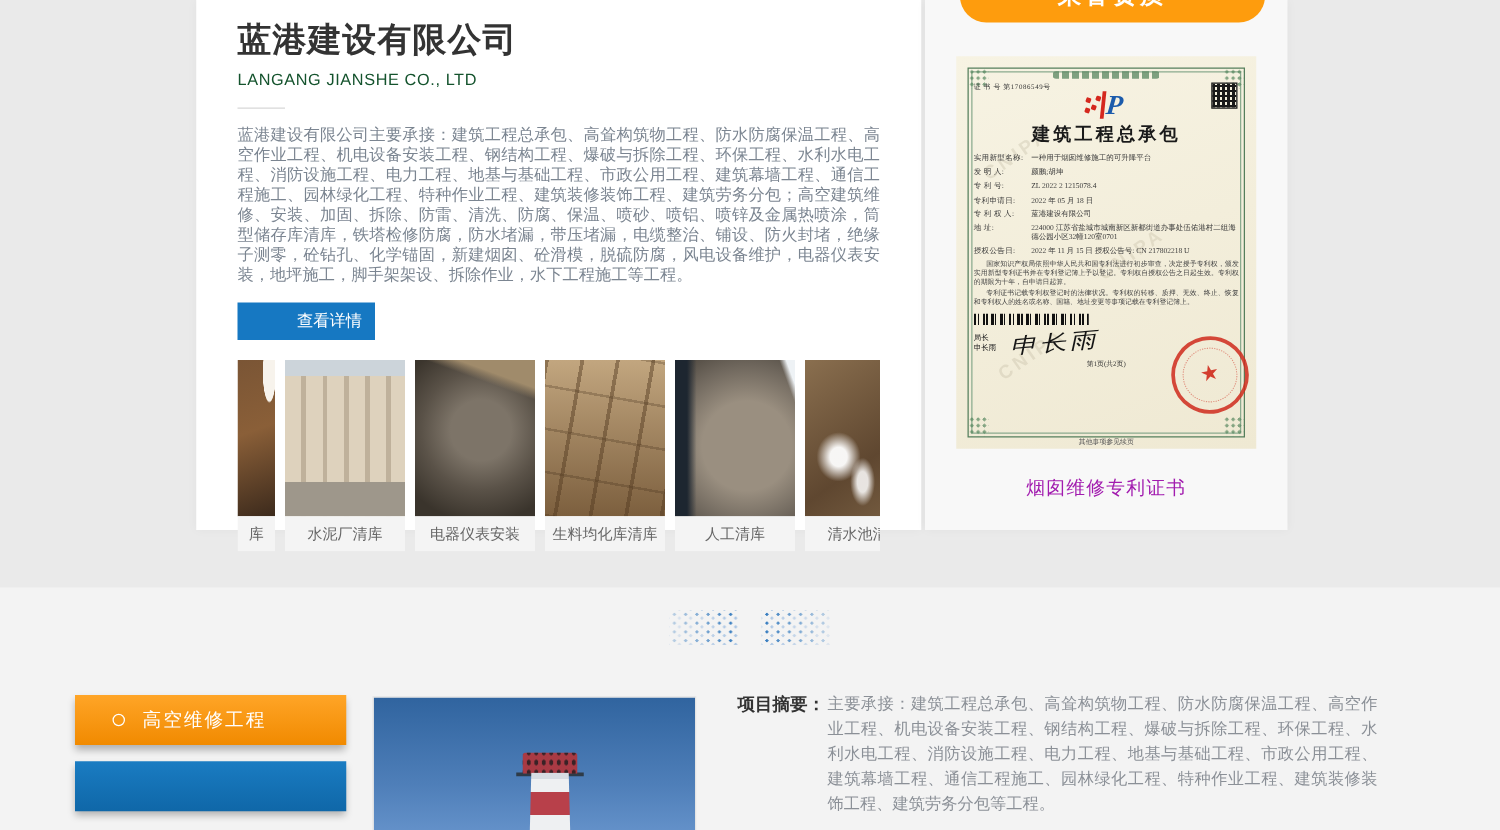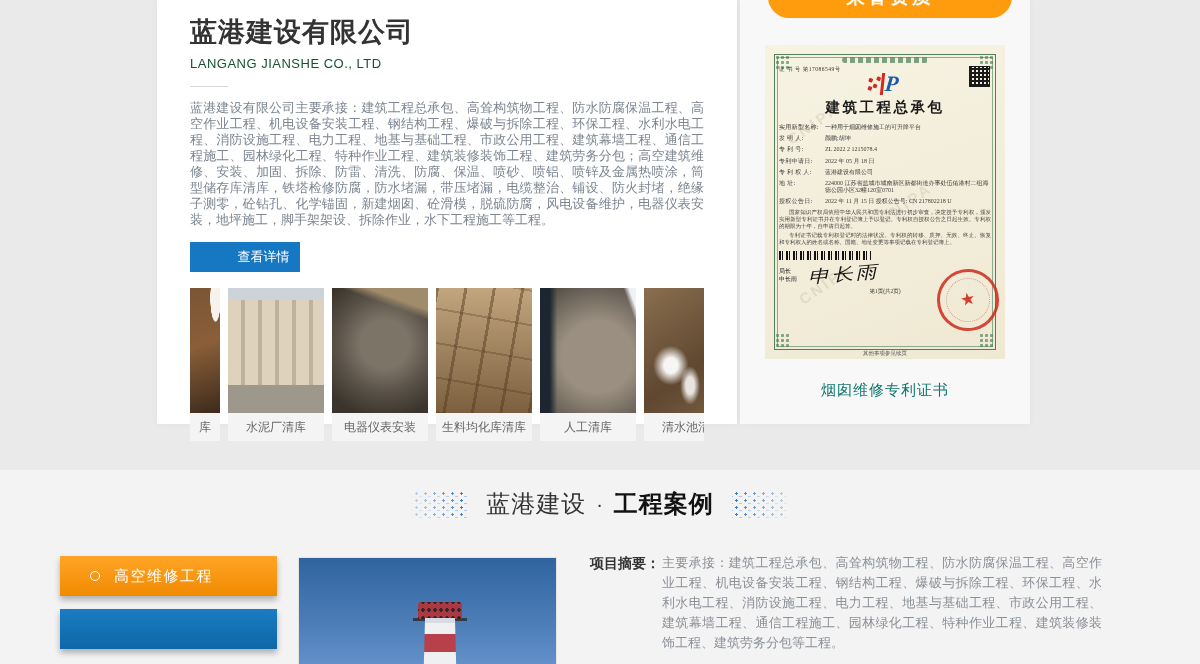--- a/index.html
+++ b/index.html
@@ -56,21 +56,21 @@
   .cert-signature { font-family:"DejaVu Serif",serif; font-style:italic; font-size:17px; color:#151515; transform:rotate(-5deg) scaleX(1.25); margin-left:18px; letter-spacing:2px; }
   .cert-seal { position:absolute; right:6px; bottom:28px; width:62px; height:62px; border:3px solid rgba(207,42,28,.85); border-radius:50%; transform:rotate(-12deg); }
   .cert-seal .star { position:absolute; left:50%; top:50%; transform:translate(-50%,-54%); font-size:17px; color:rgba(207,42,28,.9); }
   .cert-seal::after { content:""; position:absolute; inset:6px; border-radius:50%; border:1px dotted rgba(207,42,28,.45); }
   .cert-page { text-align:center; font-size:5.5px; color:#333; margin-top:2px; }
   .cert-foot { position:absolute; bottom:2px; left:0; right:0; text-align:center; font-size:5.5px; color:#555; font-family:"Liberation Serif",serif; }
   .cert-wm { position:absolute; font-size:15px; letter-spacing:3px; color:rgba(150,140,110,.18); transform:rotate(-35deg); font-weight:bold; }
   .wm1 { left:18px; top:70px; } .wm2 { left:110px; top:150px; } .wm3 { left:30px; top:230px; }
   .corner { position:absolute; width:16px; height:16px; background-image:radial-gradient(#4a7f55 1.4px,rgba(0,0,0,0) 1.5px); background-size:5px 5px; opacity:.65; }
   .c-tl{left:10px;top:10px;} .c-tr{right:10px;top:10px;} .c-bl{left:10px;bottom:10px;} .c-br{right:10px;bottom:10px;}
-  .honor-caption { position:absolute; left:0; width:100%; top:381px; text-align:center; font-size:15px; color:#0f766e; letter-spacing:1px; }
+  .honor-caption { position:absolute; left:0; width:100%; top:381px; text-align:center; font-size:15px; color:#a21caf; letter-spacing:1px; }
 
   
   .section-cases { position:absolute; left:0; top:470px; width:1200px; height:194px; background:#f3f3f3; }
   .cases-header { position:absolute; left:0; top:18px; width:100%; display:flex; align-items:center; justify-content:center; gap:18px; }
   .dots { width:56px; height:28px; background-image:radial-gradient(#2e77bd 1.3px,rgba(0,0,0,0) 1.5px),radial-gradient(#a9c4e3 1.1px,rgba(0,0,0,0) 1.3px); background-size:9px 7px,9px 7px; background-position:0 0,4px 3px; }
   .dots-left { -webkit-mask-image:linear-gradient(90deg,rgba(0,0,0,.25),#000); mask-image:linear-gradient(90deg,rgba(0,0,0,.25),#000); }
   .dots-right { -webkit-mask-image:linear-gradient(270deg,rgba(0,0,0,.25),#000); mask-image:linear-gradient(270deg,rgba(0,0,0,.25),#000); }
   .cases-title { font-size:24px; color:#333; letter-spacing:1px; display:flex; align-items:center; gap:10px; }
   .cases-title .t-main { font-weight:bold; color:#111; }
   .cases-title .t-sep { color:#333; font-size:20px; }
@@ -204,25 +204,20 @@
       </div>
       <div class="cert-foot">其他事项参见续页</div>
     </div>
 
     <div class="honor-caption">烟囱维修专利证书</div>
   </div>
 
   <div class="section-cases">
     <div class="cases-header">
       <div class="dots dots-left"></div>
-      <div class="cases-title">
-        <span class="t-prefix">蓝港建设</span>
-        <span class="t-sep">·</span>
-        <span class="t-main">工程案例</span>
-      </div>
       <div class="dots dots-right"></div>
     </div>
 
     <div class="case-tabs">
       <div class="case-tab tab-orange">
         <span class="tab-ring"></span>
         <span>高空维修工程</span>
       </div>
       <div class="case-tab tab-blue">
 

